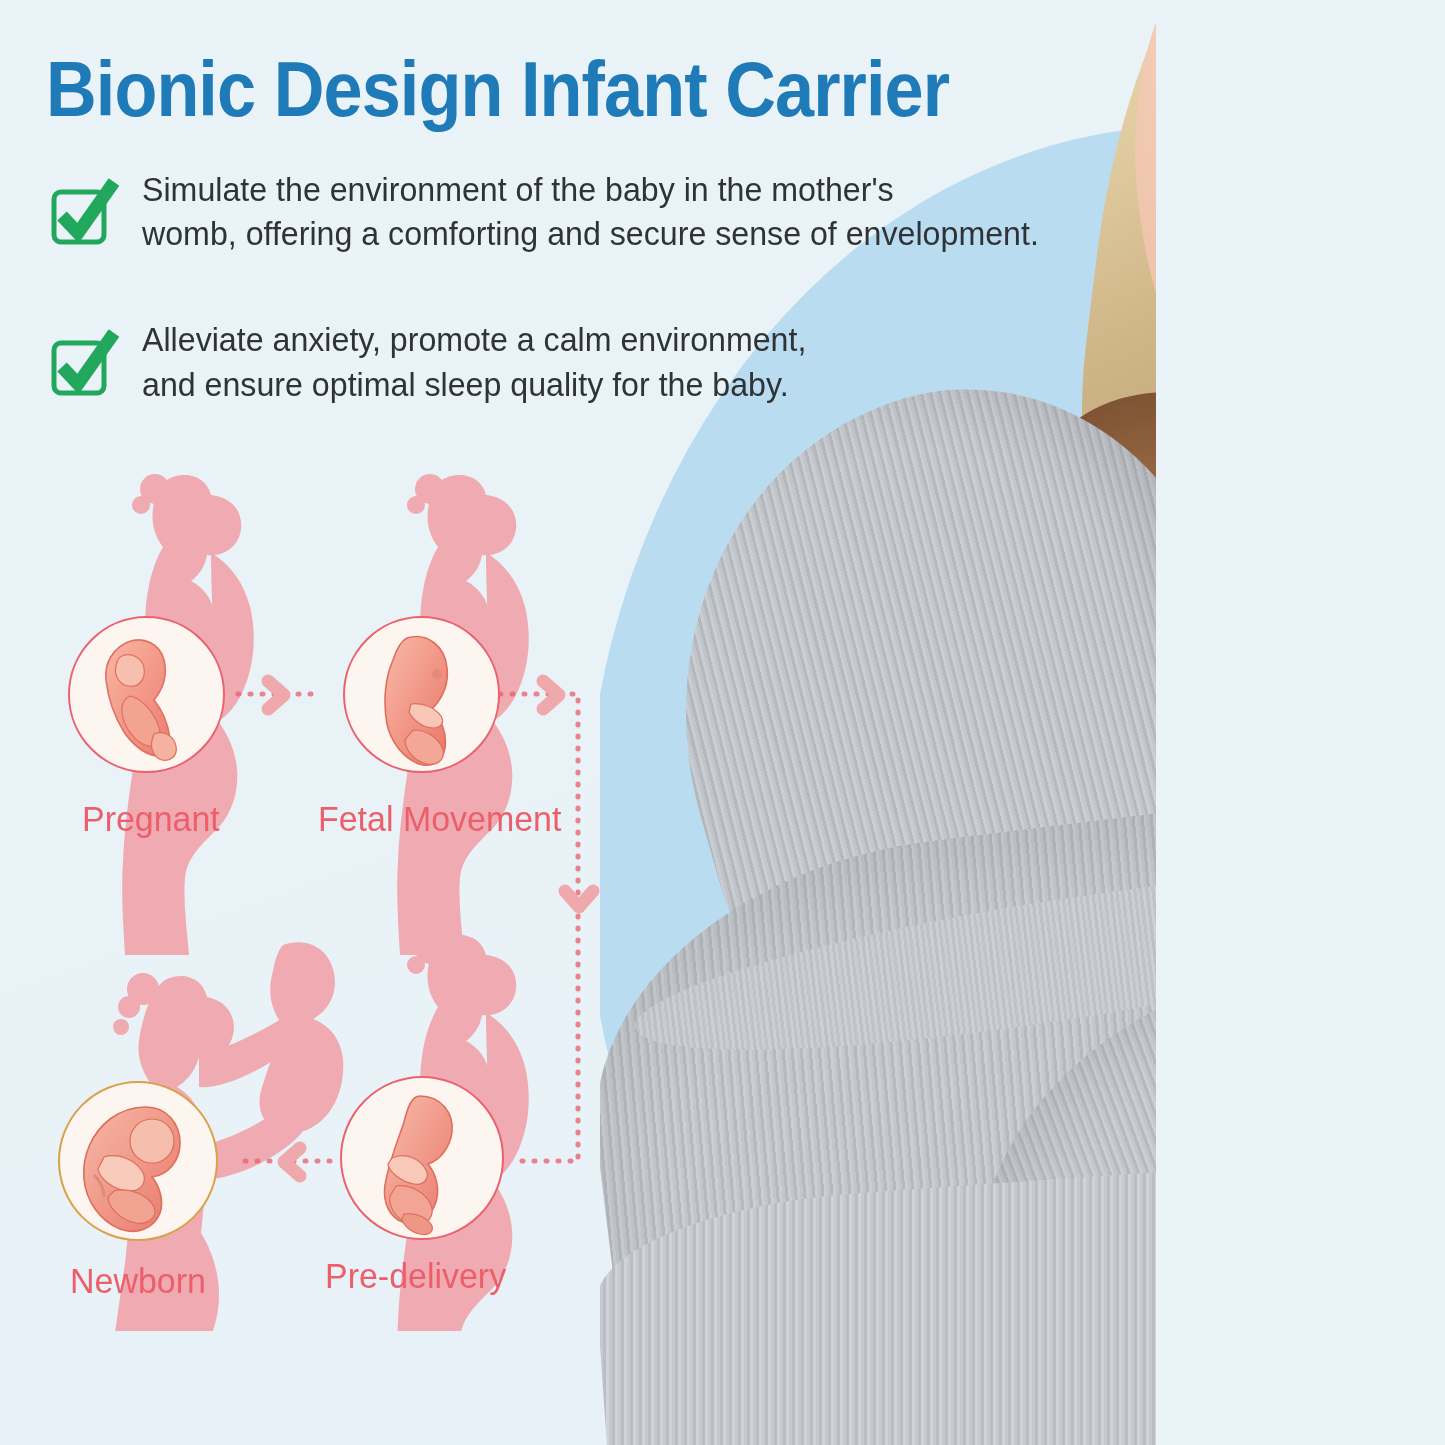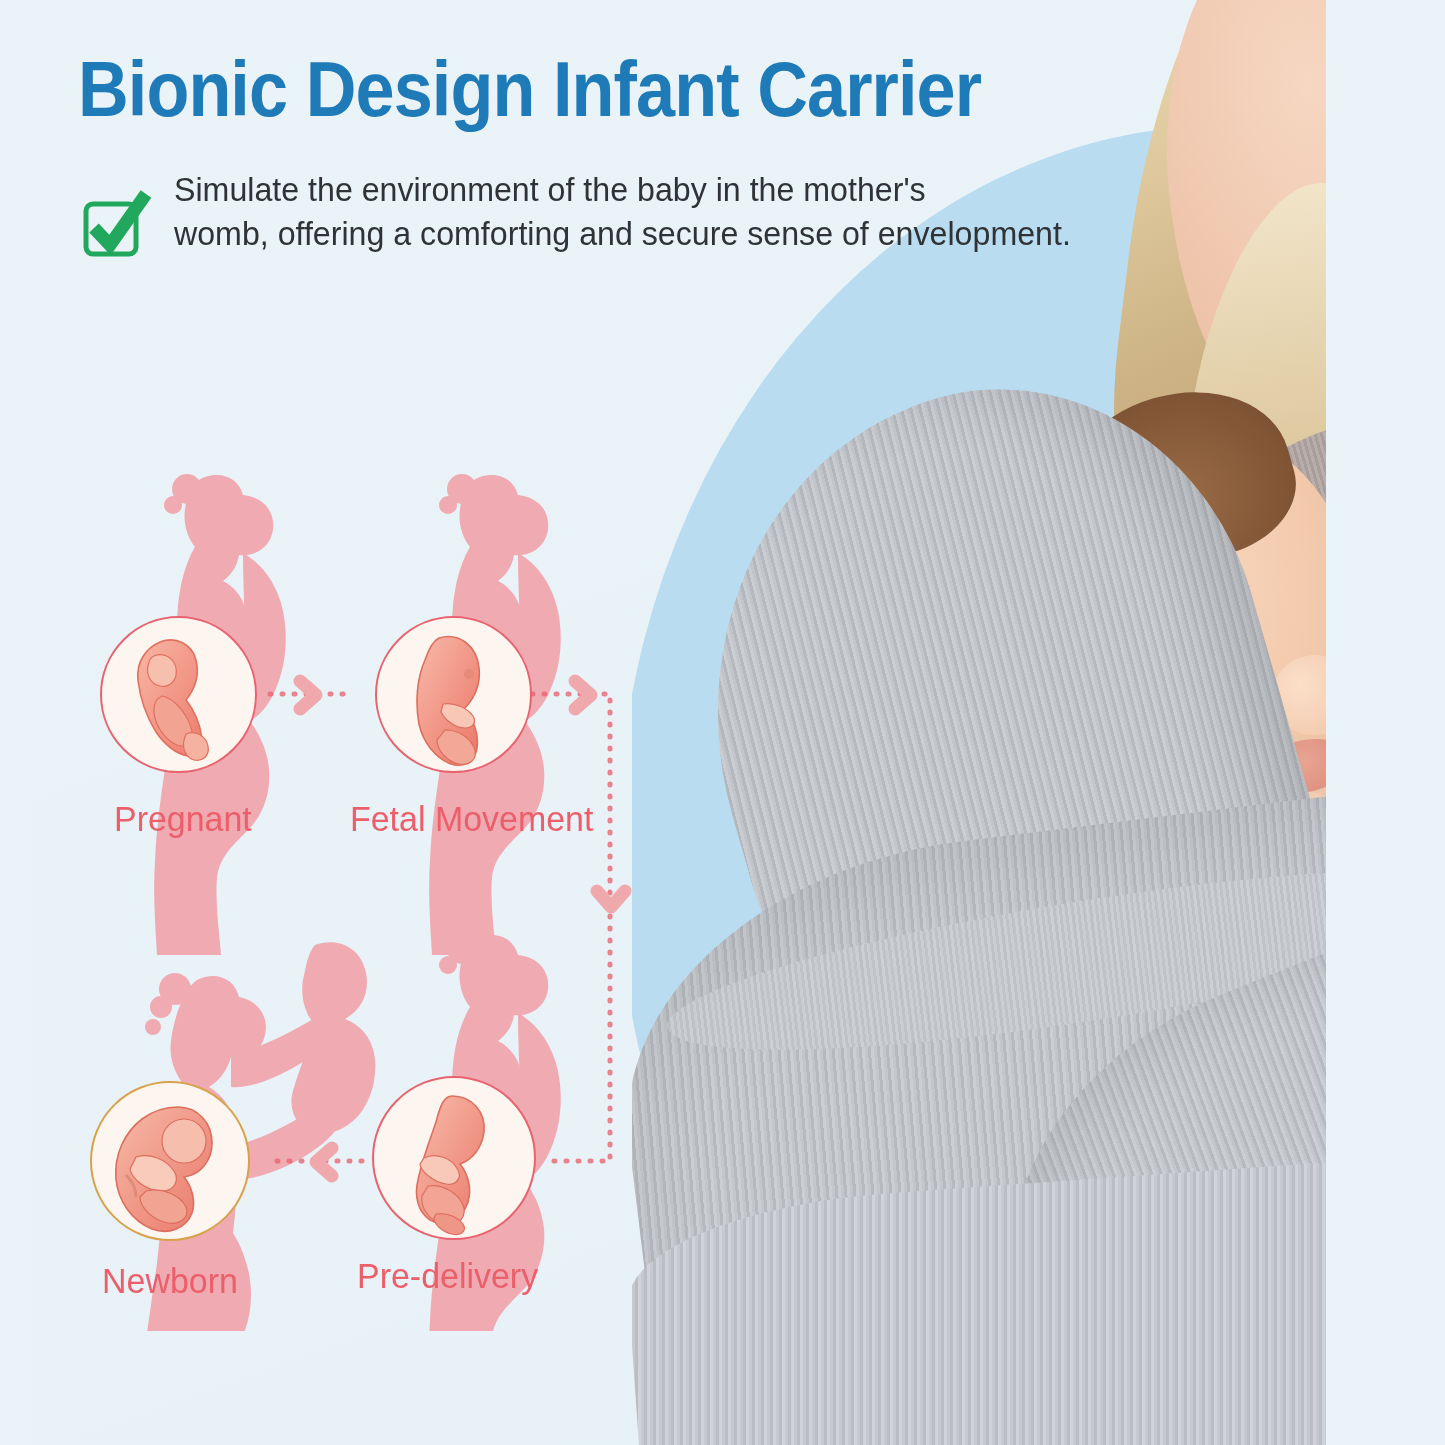--- a/index.html
+++ b/index.html
@@ -3,23 +3,22 @@
 <meta charset="utf-8">
 <style>
   html,body{margin:0;padding:0;}
   body{
     width:1445px;height:1445px;
     font-family:"Liberation Sans","DejaVu Sans",sans-serif;
     background:#eaf3f8;
     overflow:hidden;
   }
   #stage{
-    position:relative;width:1294px;height:1445px;overflow:hidden;
+    position:relative;width:1156px;height:1445px;overflow:hidden;
     background:linear-gradient(160deg,#eaf3f8 0%,#e9f2f7 45%,#e6f1f7 100%);
-    margin-left:32px;
   }
 
   
   .blue-circle{
     position:absolute;
     left:600px;top:255px;
     width:1190px;height:1190px;
     border-radius:50%;
     background:#b9dcf0;
     opacity:.92;
@@ -166,21 +165,21 @@
   
   .title{
     position:absolute;left:46px;top:44px;
     font-size:78px;font-weight:bold;color:#1f7ab8;
     letter-spacing:-1px;
     transform:scaleX(.9);transform-origin:left center;
     white-space:nowrap;
   }
 
   .bullets{position:absolute;left:52px;top:168px;width:1160px;}
-  .bullet{display:flex;align-items:flex-end;margin-bottom:62px;}
+  .bullet{display:flex;align-items:center;margin-bottom:62px;}
   .check{
     position:relative;width:58px;height:58px;flex:0 0 58px;margin-top:6px;
   }
   .check svg{position:absolute;left:-4px;top:-10px;overflow:visible;}
   .btext{
     margin-left:32px;font-size:33.5px;line-height:1.32;color:#2f3335;
     transform:scaleX(.96);transform-origin:left top;
   }
   .btext div{white-space:nowrap;}
 
@@ -244,20 +243,32 @@
           <rect x="6" y="16" width="50" height="50" rx="7" ry="7" fill="none" stroke="#22a85c" stroke-width="5"></rect>
           <path d="M14 40 L30 57 L66 6" fill="none" stroke="#22a85c" stroke-width="13" stroke-linecap="butt" stroke-linejoin="miter"></path>
         </svg>
       </div>
       <div class="btext">
         <div>Simulate the environment of the baby in the mother's</div>
         <div>womb, offering a comforting and secure sense of envelopment.</div>
       </div>
     </div>
 
+    <div class="bullet">
+      <div class="check">
+        <svg width="74" height="74" viewBox="0 0 74 74">
+          <rect x="6" y="16" width="50" height="50" rx="7" ry="7" fill="none" stroke="#22a85c" stroke-width="5"></rect>
+          <path d="M14 40 L30 57 L66 6" fill="none" stroke="#22a85c" stroke-width="13" stroke-linecap="butt" stroke-linejoin="miter"></path>
+        </svg>
+      </div>
+      <div class="btext">
+        <div>Alleviate anxiety, promote a calm environment,</div>
+        <div>and ensure optimal sleep quality for the baby.</div>
+      </div>
+    </div>
 
   </div>
 
   <div class="diagram">
 
     <svg class="sil" style="left:0;top:0;" width="640" height="880" viewBox="0 0 640 880">
       <g fill="#f0aab2">
 
         <g transform="translate(95,20)">
           <path d="M78 6 C96 0 112 8 116 24 C136 26 148 40 146 58

